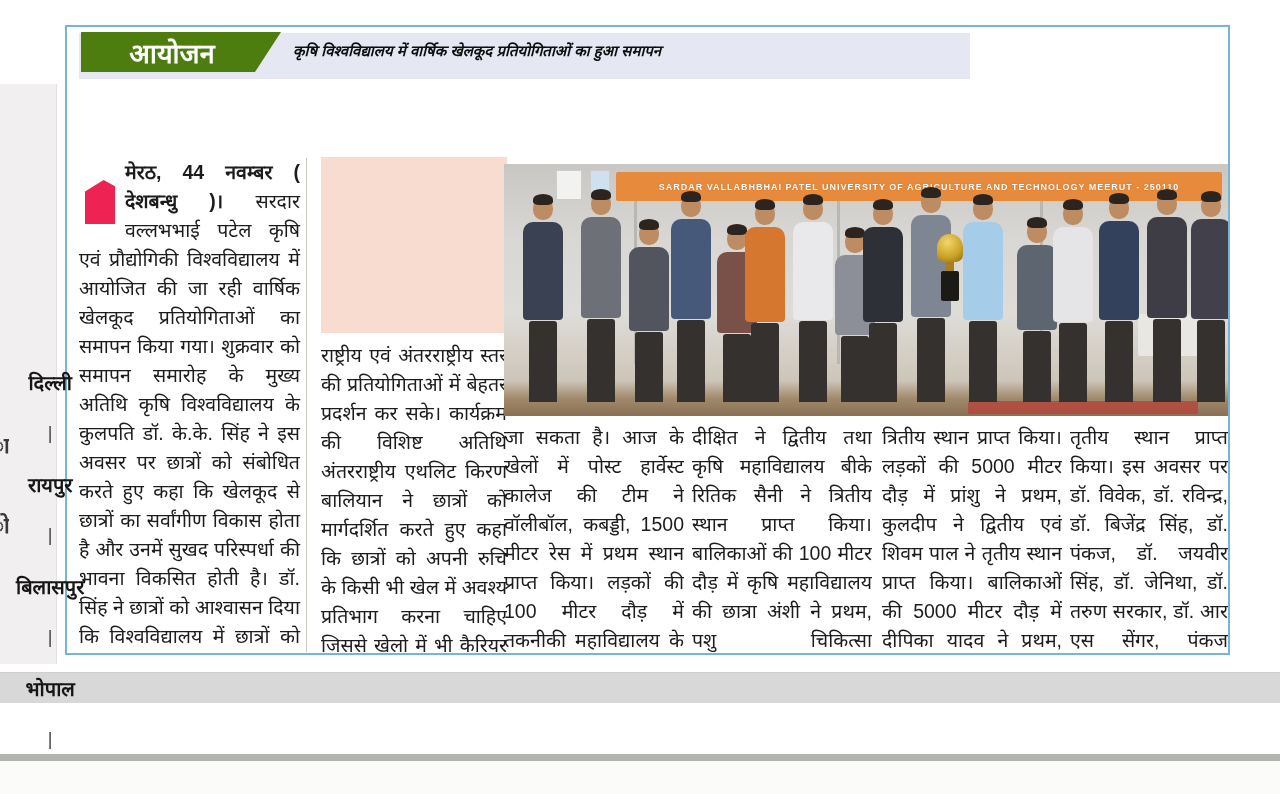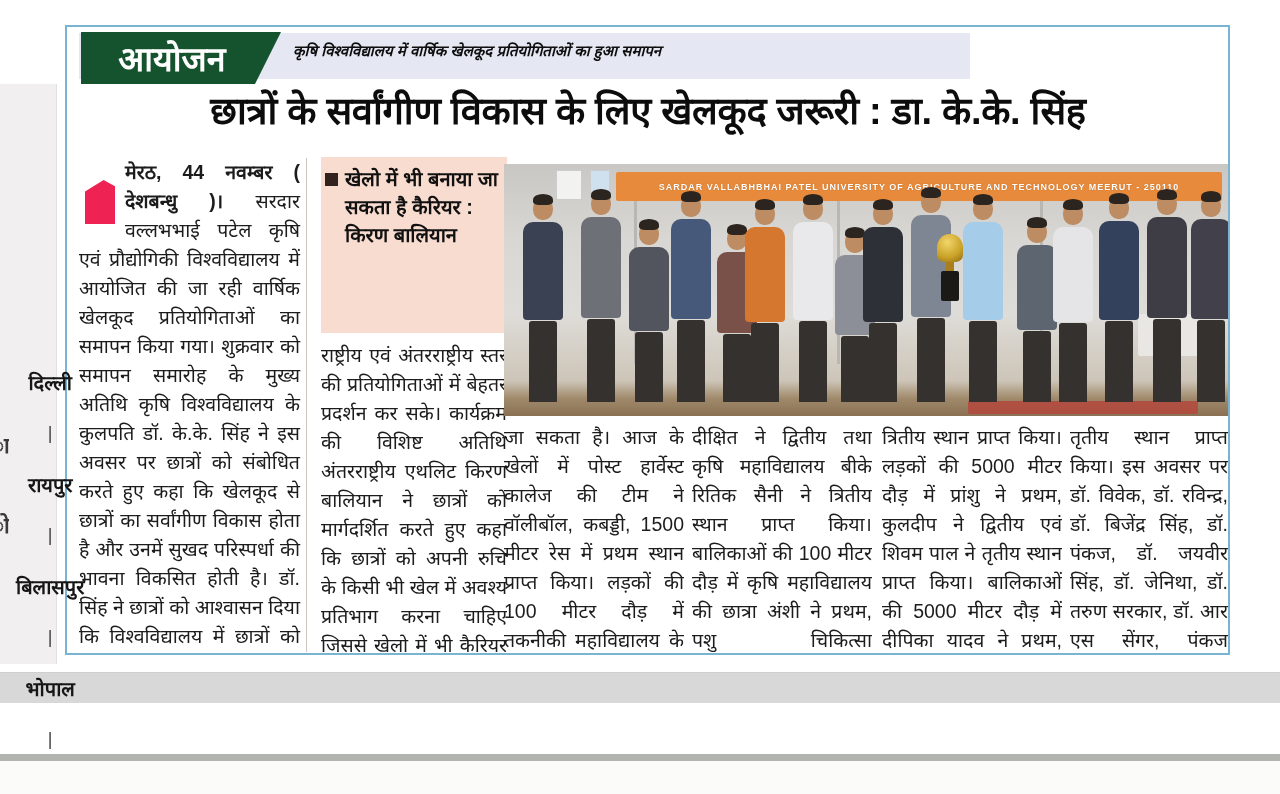--- a/index.html
+++ b/index.html
@@ -24,24 +24,24 @@
   .city-sep { font-size:18px; color:#444; font-weight:400; }
 
   .gray-line { position:absolute; left:0; top:754px; width:1280px; height:7px; background:#b2b5af; }
   .bottom-area { position:absolute; left:0; top:761px; width:1280px; height:33px; background:#fbfbfa; }
 
   
   .clip { position:absolute; left:65px; top:25px; width:1165px; height:630px;
     background:#ffffff; border:2px solid #79b4d2; }
 
   .kicker-bar { position:absolute; left:12px; top:6px; width:891px; height:46px; background:#e5e8f3; }
-  .kicker { position:absolute; left:14px; top:5px; width:200px; height:52px;
-    background:#14532d; clip-path:polygon(0 0,100% 0,87% 100%,0 100%);
+  .kicker { position:absolute; left:14px; top:5px; width:200px; height:40px;
+    background:#4d7c0f; clip-path:polygon(0 0,100% 0,87% 100%,0 100%);
     display:flex; align-items:center; justify-content:center;
-    color:#ffffff; font-size:34px; font-weight:700; padding-right:18px; }
+    color:#ffffff; font-size:27px; font-weight:700; padding-right:18px; }
   .subtitle { position:absolute; left:226px; top:13px; width:720px;
     font-size:15px; font-weight:700; font-style:italic; color:#0e0e0e; white-space:nowrap; }
 
   .headline { position:absolute; left:6px; top:56px; width:1150px; height:62px;
     font-size:38px; font-weight:800; color:#0c0c0c; text-align:center;
     white-space:nowrap; overflow:hidden; letter-spacing:-0.3px; }
 
   
   .body-text { font-size:19.5px; line-height:29px; color:#1c1c1c; text-align:justify; }
   .col { position:absolute; overflow:hidden; }
@@ -93,34 +93,29 @@
   <span class="frag frag1">ा</span>
   <span class="frag frag2">ो</span>
 </div>
 
 <div class="clip">
 
   <div class="kicker-bar"></div>
   <div class="kicker">आयोजन</div>
   <div class="subtitle">कृषि विश्वविद्यालय में वार्षिक खेलकूद प्रतियोगिताओं का हुआ समापन</div>
 
-  <div class="headline">छात्रों के सर्वांगीण विकास के लिए खेलकूद जरूरी : डा. के.के. सिंह</div>
 
   <div class="col col1 body-text">
     <span class="red-flag"></span>
     <span class="dateline">मेरठ, 44 नवम्बर ( देशबन्धु )।</span>
     <span>सरदार वल्लभभाई पटेल कृषि एवं प्रौद्योगिकी विश्वविद्यालय में आयोजित की जा रही वार्षिक खेलकूद प्रतियोगिताओं का समापन किया गया। शुक्रवार को समापन समारोह के मुख्य अतिथि कृषि विश्वविद्यालय के कुलपति डॉ. के.के. सिंह ने इस अवसर पर छात्रों को संबोधित करते हुए कहा कि खेलकूद से छात्रों का सर्वांगीण विकास होता है और उनमें सुखद परिस्पर्धा की भावना विकसित होती है। डॉ. सिंह ने छात्रों को आश्वासन दिया कि विश्वविद्यालय में छात्रों को खेलकूद के लिए हर संभव सुविधाएं प्रदान की जाएगी जिससे विश्वविद्यालय के छात्र।</span>
   </div>
 
   <div class="col col2">
     <div class="highlight-box">
-      <div class="hl-item">
-        <span class="hl-bullet"></span>
-        <span>खेलो में भी बनाया जा सकता है कैरियर : किरण बालियान</span>
-      </div>
     </div>
     <div class="body-text">राष्ट्रीय एवं अंतरराष्ट्रीय स्तर की प्रतियोगिताओं में बेहतर प्रदर्शन कर सके। कार्यक्रम की विशिष्ट अतिथि अंतरराष्ट्रीय एथलिट किरण बालियान ने छात्रों को मार्गदर्शित करते हुए कहा कि छात्रों को अपनी रुचि के किसी भी खेल में अवश्य प्रतिभाग करना चाहिए जिससे खेलो में भी कैरियर बनाया जा सकता है एवम अपने राष्ट्र का गौरव बढ़ाया</div>
   </div>
 
   <div class="photo">
     <div class="pole" style="left:18%"></div>
     <div class="pole" style="left:46%"></div>
     <div class="pole" style="left:74%"></div>
     <div class="sign sign1"></div>
     <div class="sign sign2"></div>

